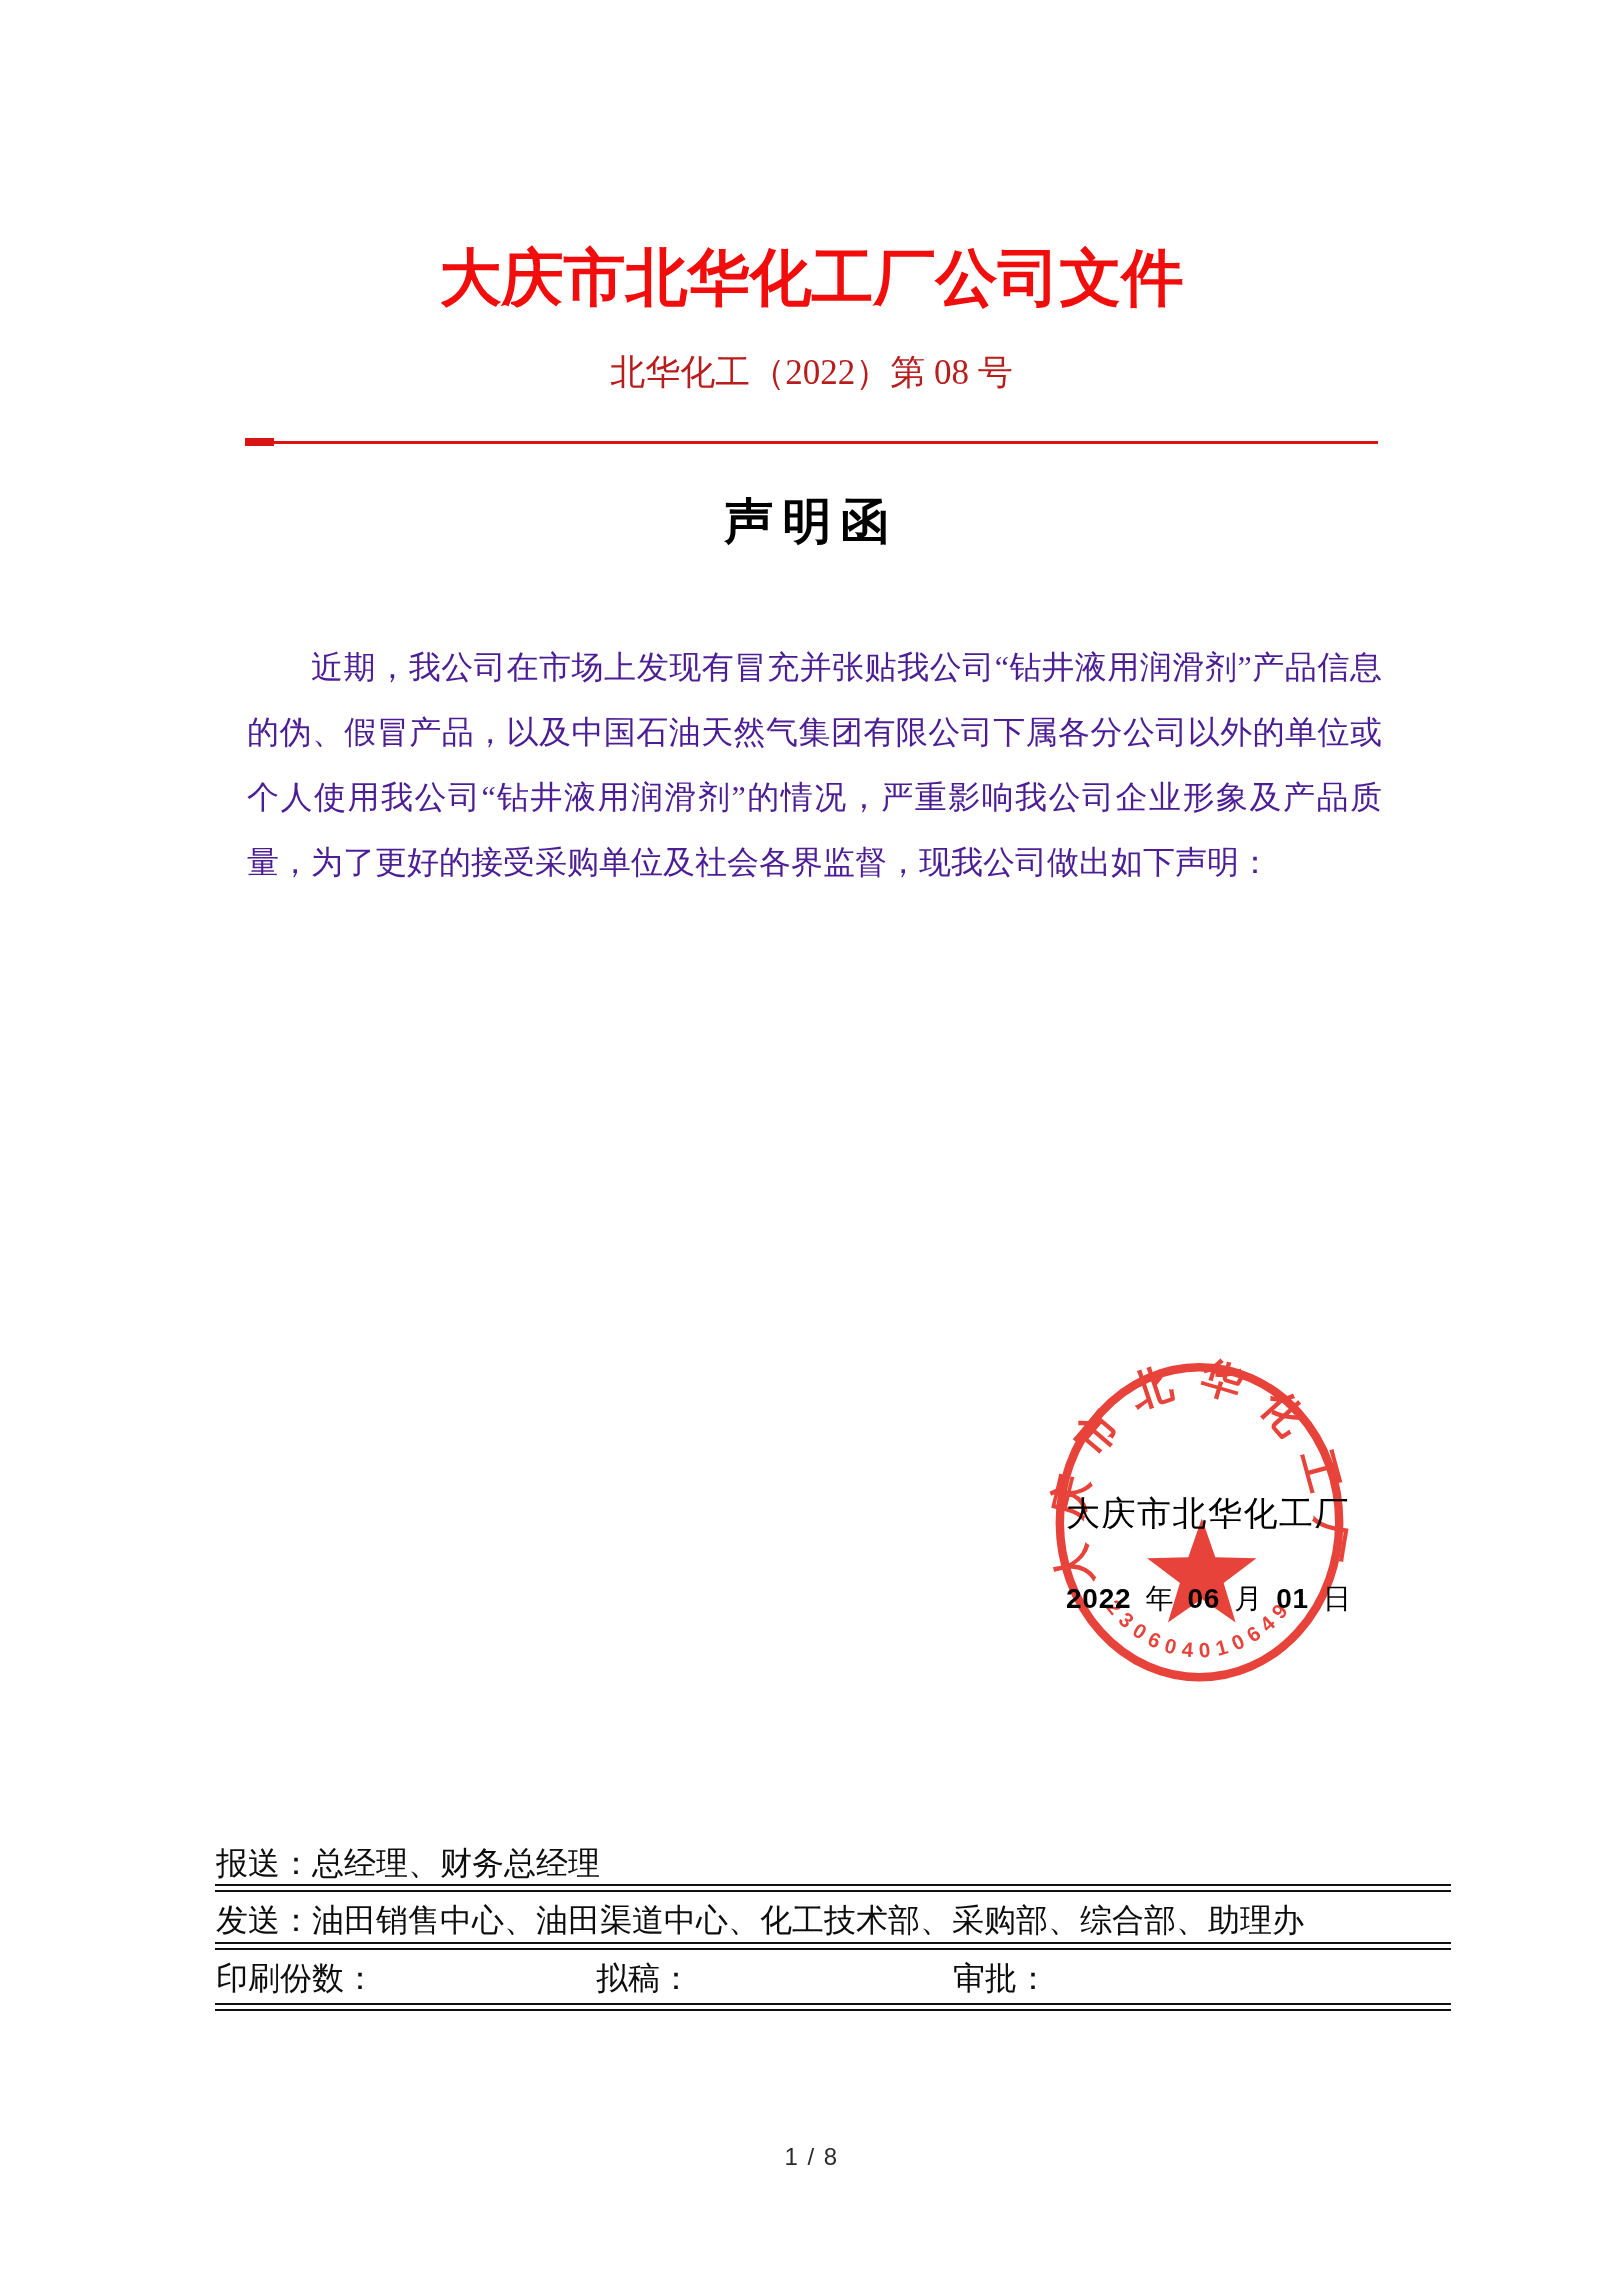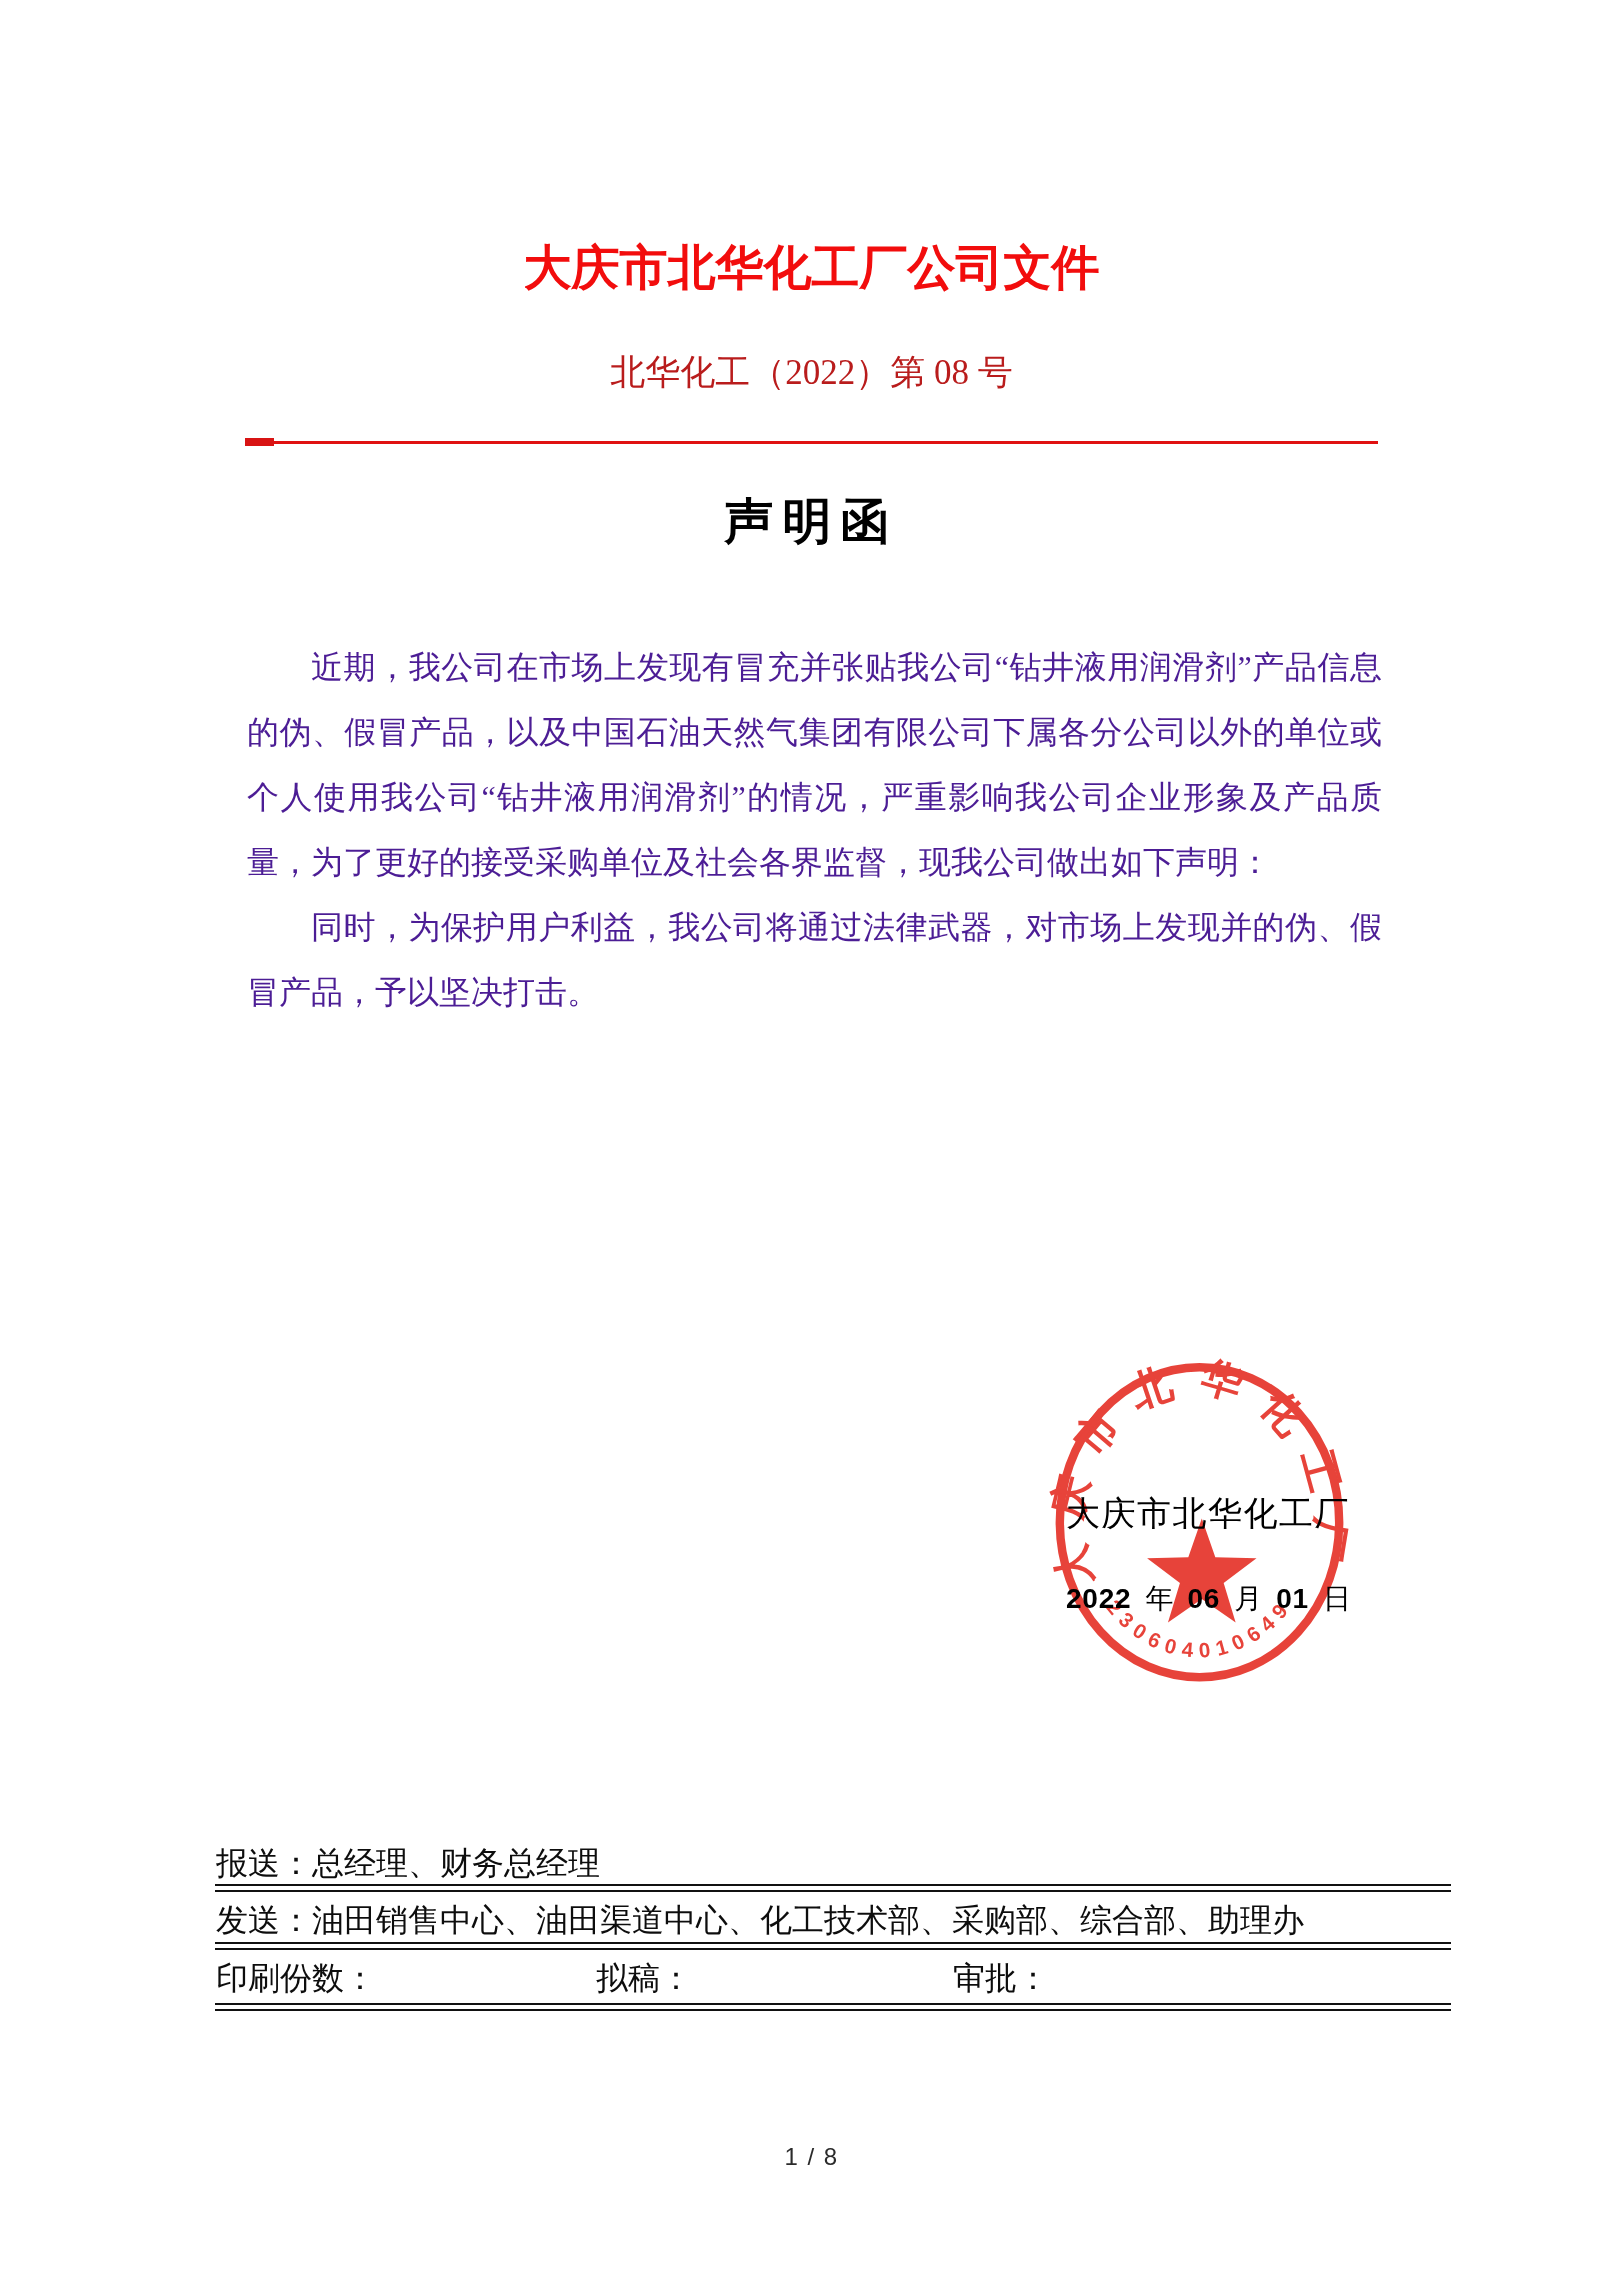--- a/index.html
+++ b/index.html
@@ -12,21 +12,21 @@
     color: #1a1a1a;
     overflow: hidden;
   }
   .doc-title {
     position: absolute;
     left: 0; right: 0;
     top: 236px;
     text-align: center;
     font-family: "Liberation Sans", "DejaVu Sans", sans-serif;
     font-weight: 900;
-    font-size: 48px;
+    font-size: 62px;
     letter-spacing: 0px;
     color: #f20d0d;
     white-space: nowrap;
   }
   .doc-number {
     position: absolute;
     left: 0; right: 0;
     top: 349px;
     text-align: center;
     font-size: 35px;
@@ -155,21 +155,20 @@
 
 <div class="doc-number">北华化工（2022）第 08 号</div>
 
 <div class="red-rule"></div>
 <div class="red-rule-dash"></div>
 
 <div class="doc-heading">声明函</div>
 
 <div class="body-block">
   <p>近期，我公司在市场上发现有冒充并张贴我公司“钻井液用润滑剂”产品信息的伪、假冒产品，以及中国石油天然气集团有限公司下属各分公司以外的单位或个人使用我公司“钻井液用润滑剂”的情况，严重影响我公司企业形象及产品质量，为了更好的接受采购单位及社会各界监督，现我公司做出如下声明：</p>
-  <p>同时，为保护用户利益，我公司将通过法律武器，对市场上发现并的伪、假冒产品，予以坚决打击。</p>
 </div>
 
 <svg class="stamp" viewBox="0 0 392 430" xmlns="http://www.w3.org/2000/svg">
   <defs>
     <path id="arcTop" d="M 63 299 A 151 171 0 1 1 327 299" fill="none"></path>
     <path id="arcBottom" d="M 66 313 A 156 176 0 0 0 324 313" fill="none"></path>
   </defs>
   <ellipse cx="196" cy="214" rx="182" ry="202" fill="none" stroke="#e5342a" stroke-width="11"></ellipse>
   <polygon fill="#e5342a" points="199,209 216.6,259.7 270.3,260.8 227.5,293.3 243.1,344.7 199,314 154.9,344.7 170.5,293.3 127.7,260.8 181.4,259.7"></polygon>
   <text fill="#e5342a" font-size="54" letter-spacing="28" font-family="Liberation Serif, DejaVu Serif, serif" font-weight="bold">

